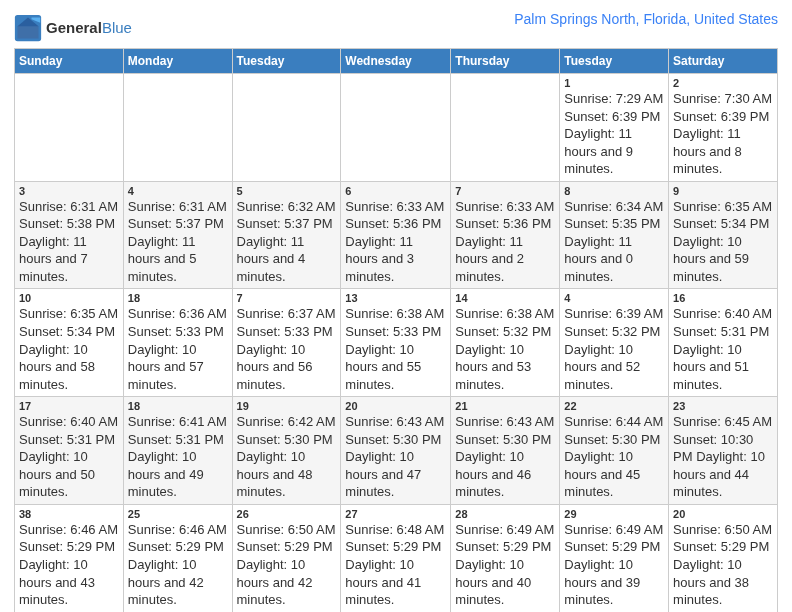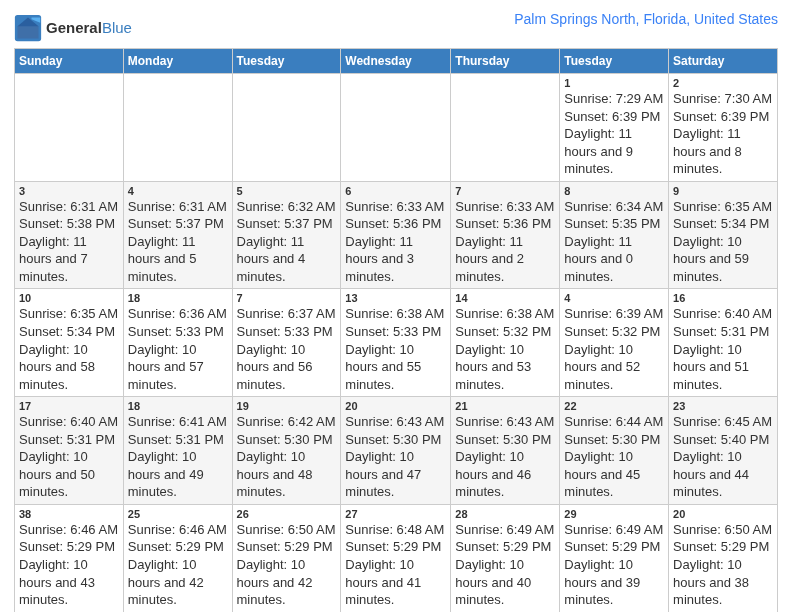--- a/index.html
+++ b/index.html
@@ -275,21 +275,21 @@
           </td>
           <td>
             <span class="day-num">22</span>
             <div class="day-info">Sunrise: 6:44 AM
 Sunset: 5:30 PM
 Daylight: 10 hours and 45 minutes.</div>
           </td>
           <td>
             <span class="day-num">23</span>
             <div class="day-info">Sunrise: 6:45 AM
-Sunset: 5:40 PM
+Sunset: 10:30 PM
 Daylight: 10 hours and 44 minutes.</div>
           </td>
         </tr>
         <tr>
           <td>
             <span class="day-num">38</span>
             <div class="day-info">Sunrise: 6:46 AM
 Sunset: 5:29 PM
 Daylight: 10 hours and 43 minutes.</div>
           </td>

